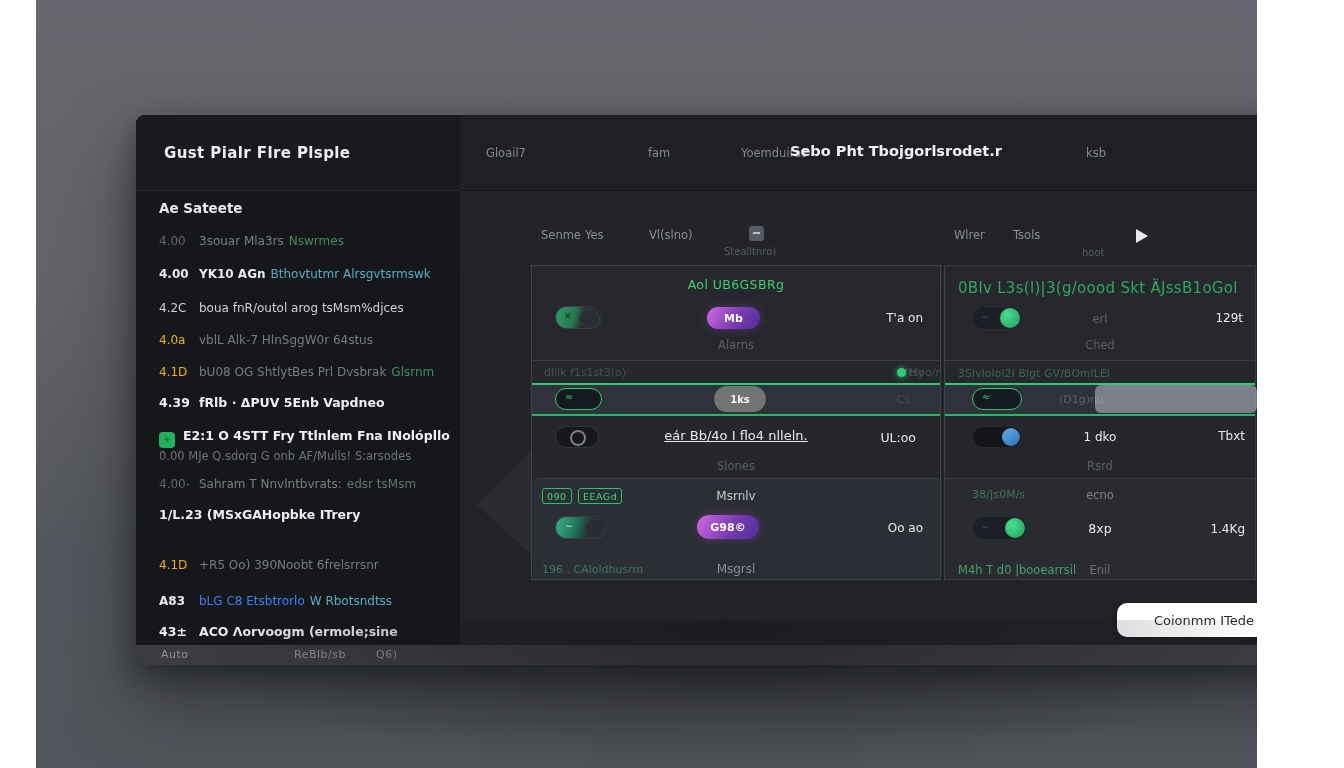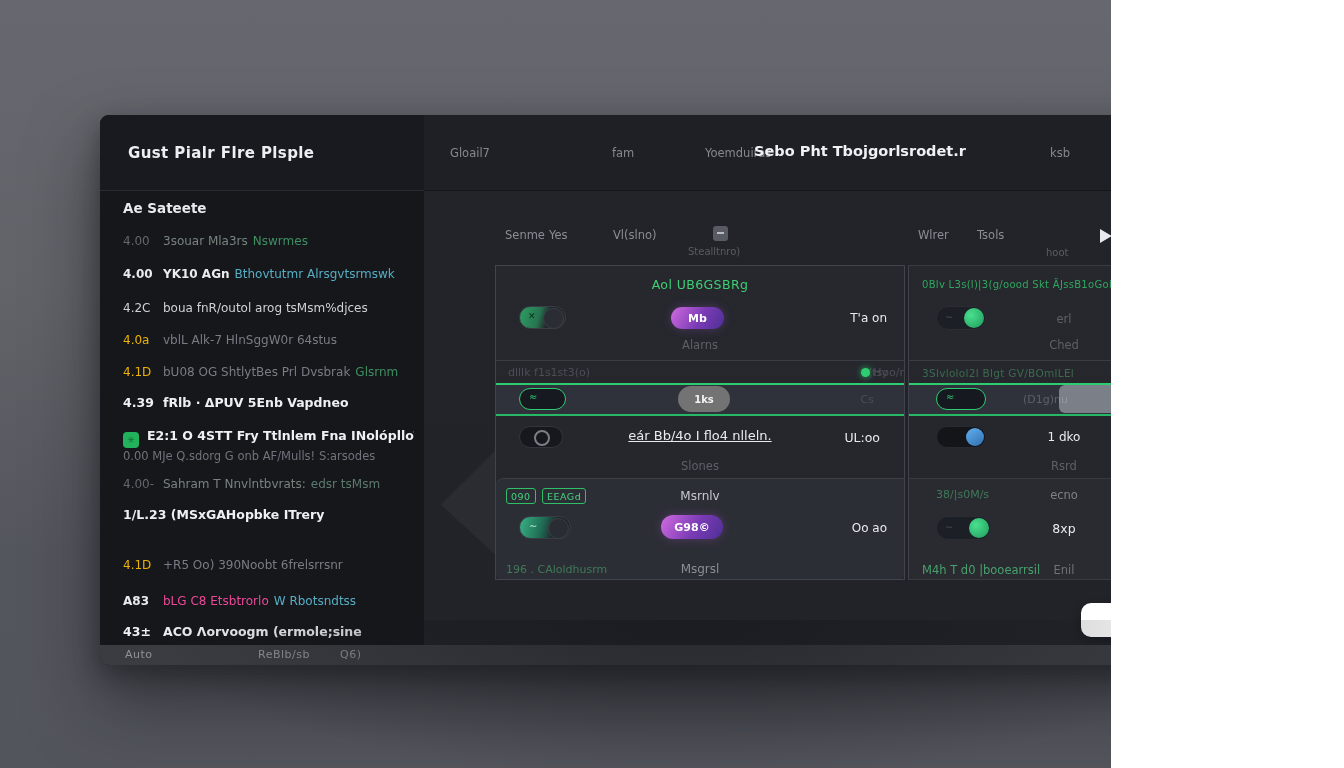--- a/index.html
+++ b/index.html
@@ -1,18 +1,18 @@
 <!DOCTYPE html>
 <html><head>
 <meta charset="utf-8">
 <style>
   html,body{margin:0;padding:0;}
   body{font-family:"DejaVu Sans","Liberation Sans",sans-serif;-webkit-font-smoothing:antialiased;}
-  .stage{position:relative;width:1111px;height:768px;overflow:hidden;
-         background:linear-gradient(180deg,#67686f 0%,#626369 38%,#54565d 72%,#53555c 100%);}
+  .stage{position:relative;width:1221px;height:768px;overflow:hidden;
+         background:linear-gradient(180deg,#67686f 0%,#626369 38%,#54565d 72%,#53555c 100%);margin-left:36px;}
   .stage::after{content:"";position:absolute;left:140px;top:620px;width:1100px;height:160px;
          background:radial-gradient(ellipse at 50% 0%,rgba(20,22,28,.5),rgba(20,22,28,0) 70%);pointer-events:none;}
   .window{position:absolute;left:100px;top:115px;width:1174px;height:550px;border-radius:9px;overflow:hidden;
           background:#212328;box-shadow:0 35px 70px rgba(15,17,22,.5),0 10px 25px rgba(15,17,22,.4);}
   .abs{position:absolute;}
 
   
   .sidebar{position:absolute;left:0;top:0;width:324px;height:530px;background:#15171b;border-right:1px solid #0e1013;}
   .sb-header{position:absolute;left:0;top:0;width:100%;height:75px;background:#181a1f;border-bottom:1px solid #2a2c32;}
   .sb-title{position:absolute;left:28px;top:29px;font-size:15px;font-weight:700;color:#eceef1;letter-spacing:.4px;}
@@ -50,21 +50,21 @@
 
   
   .panel{position:absolute;top:150px;height:315px;box-sizing:border-box;background:linear-gradient(180deg,#26282e,#24262c);}
   .p-left{left:71px;width:410px;border:1px solid #41444b;}
   .p-right{left:484px;width:312px;border:1px solid #383b42;border-left:1px solid #3f424a;}
   .hr{position:absolute;left:0;right:0;height:1px;background:#3a3d44;}
   .sec3{position:absolute;left:0;right:0;top:212px;bottom:0;background:#2c2e35;border-top:1px solid #3c3f46;border-radius:8px 0 4px 4px;}
   .sec3r{position:absolute;left:0;right:0;top:212px;bottom:0;background:#292b31;border-top:1px solid #383b42;}
   .hl{position:absolute;left:0;right:0;top:117px;height:33px;background:#2f323a;border-top:2px solid #2ecc71;border-bottom:2px solid #27b866;box-sizing:border-box;}
   .gtitle{position:absolute;left:0;right:0;text-align:center;font-size:12.5px;color:#3ccf74;letter-spacing:.4px;}
-  .gtitle-l{position:absolute;font-size:10px;color:#2fa75f;letter-spacing:.3px;white-space:nowrap;text-align:center;}
+  .gtitle-l{position:absolute;font-size:15px;color:#2fa75f;letter-spacing:.3px;white-space:nowrap;text-align:center;}
   .ghead{position:absolute;font-size:10.5px;color:#3b6b4f;letter-spacing:.3px;white-space:nowrap;}
   .ctr{position:absolute;left:0;right:0;text-align:center;}
   .dim{color:#5d6067;} .dim2{color:#4b4e55;} .lite{color:#c7c9cf;} .wt{color:#e9eaee;}
   .fz11{font-size:11px;text-align:right;} .fz115{font-size:11.5px;} .fz12{font-size:12px;} .fz125{font-size:12.5px;} .fz13{font-size:13px;text-decoration:underline;}
   .rgt{position:absolute;text-align:center;white-space:nowrap;}
 
   
   .tg{position:absolute;border-radius:12px;cursor:pointer;box-sizing:border-box;}
   .tg1{width:47px;height:23px;background:linear-gradient(105deg,#2e9e62 0%,#277450 42%,#23252b 62%);border:1px solid #3a3d45;}
   .tg1::after{content:"";position:absolute;right:1px;top:1px;width:19px;height:19px;border-radius:50%;background:#2b2d34;border:1px solid #3c3f47;}
@@ -165,21 +165,21 @@
         </li>
         <li class="sb-item v-dim" style="top:442px">
             <span class="ln">
           <span class="t">4.1D</span>
           <span class="m">+R5 Oo) 390Noobt 6frelsrrsnr</span>
             </span>
         </li>
         <li class="sb-item v-link" style="top:478px">
             <span class="ln">
           <span class="t">A83</span>
-          <span class="m" style="color:#ec4899;font-weight:400">bLG C8 Etsbtrorlo</span>
+          <span class="m" style="color:#3b82f6;font-weight:400">bLG C8 Etsbtrorlo</span>
           <span class="tail-teal">W Rbotsndtss</span>
             </span>
         </li>
         <li class="sb-item v-bold" style="top:509px">
             <span class="ln">
           <span class="t">43±</span>
           <span class="m">ACO Λorvoogm (ermole;sine</span>
             </span>
         </li>
       </ul>

